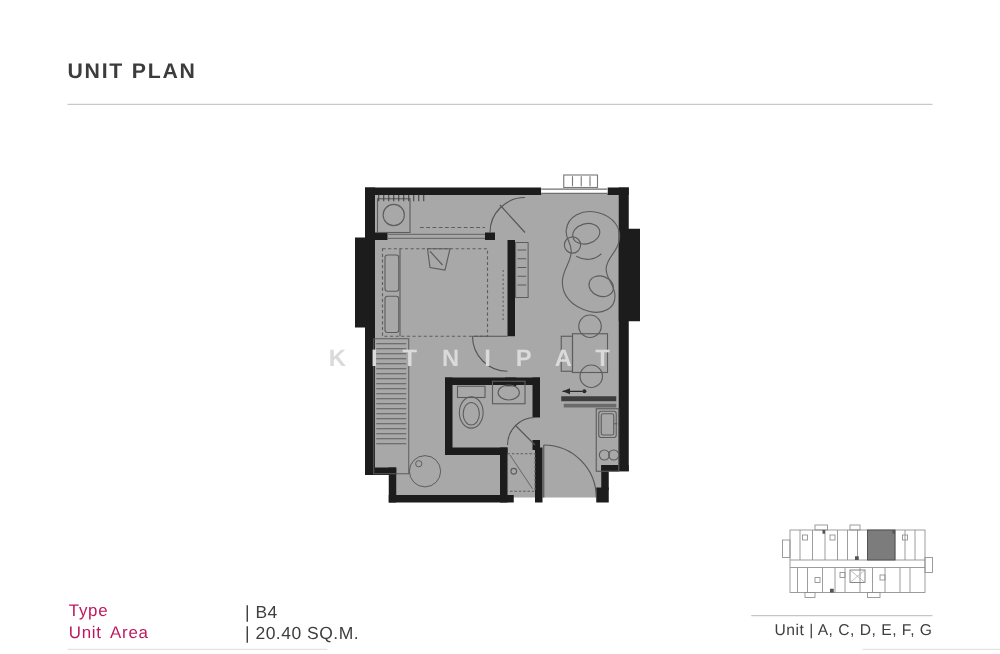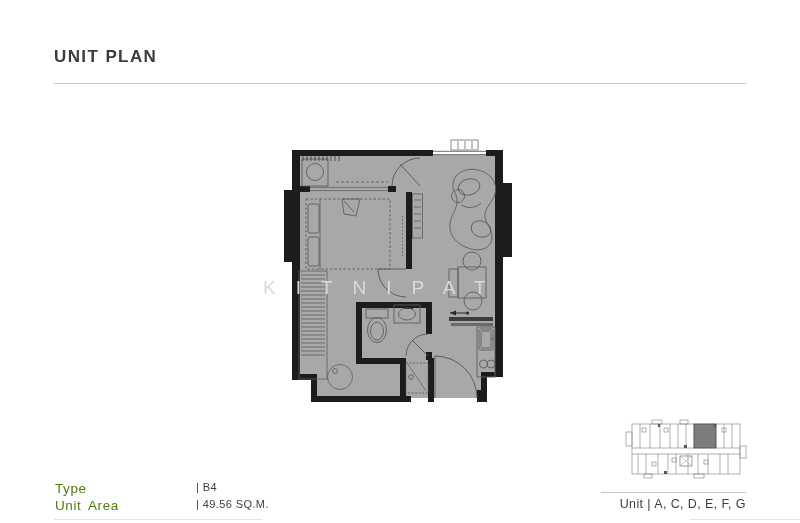--- a/index.html
+++ b/index.html
@@ -2,26 +2,26 @@
 <html><head>
 <meta charset="utf-8">
 <style>
   html,body{margin:0;padding:0;background:#ffffff;}
   #page{position:relative;width:800px;height:523px;background:#ffffff;overflow:hidden;
         font-family:"Liberation Sans", sans-serif;color:#3d3d3d;}
   .abs{position:absolute;}
   .h-title{left:54px;top:47px;font-size:17px;font-weight:bold;letter-spacing:1.4px;color:#3c3c3c;}
   .h-type{right:54px;top:47px;font-size:17px;font-weight:bold;letter-spacing:1px;color:#3c3c3c;}
   .divider{left:54px;top:83px;width:692px;height:1px;background:#c9c9c9;}
-  .spec-label{left:55px;font-size:13.5px;letter-spacing:0.6px;color:#4d7c0f;word-spacing:3px;}
-  .spec-value{left:196px;font-size:11px;letter-spacing:0.4px;color:#3e3e3e;}
+  .spec-label{left:55px;font-size:13.5px;letter-spacing:0.6px;color:#be185d;word-spacing:3px;}
+  .spec-value{left:196px;font-size:14px;letter-spacing:0.4px;color:#3e3e3e;}
   .row1{top:481px;} .row2{top:498px;}
   .tower{right:54px;top:497px;font-size:12.5px;letter-spacing:0.4px;color:#3e3e3e;}
   .key-divider{left:601px;top:492px;width:145px;height:1px;background:#c6c6c6;}
-  .wm{color:#dadada;font-size:19px;font-weight:400;z-index:3;white-space:nowrap;}
+  .wm{color:#dadada;font-size:19px;font-weight:700;z-index:3;white-space:nowrap;}
   .wm1{left:263px;top:277px;letter-spacing:20px;}
   .wm2{left:114px;top:302px;letter-spacing:24px;}
   .edge{height:1px;background:#e3e3e3;}
   svg{display:block;}
 </style>
 </head>
 <body>
 
 <div id="page">
 
@@ -154,21 +154,21 @@
       <path d="M435,356 L435,398"></path>
       <path d="M435,356 A42,42 0 0 1 477,398"></path>
     </g>
   </svg>
 
   <div class="abs wm wm1">KITNIPAT</div>
 
   <div class="abs spec-label row1">Type</div>
   <div class="abs spec-value row1">| B4</div>
   <div class="abs spec-label row2">Unit Area</div>
-  <div class="abs spec-value row2">| 49.56 SQ.M.</div>
+  <div class="abs spec-value row2">| 20.40 SQ.M.</div>
 
   <svg class="abs" style="left:624px;top:416px;" width="124" height="70" viewBox="0 0 124 70">
     <g stroke="#8f8f8f" stroke-width="0.7" fill="none">
       <rect x="8" y="8" width="108" height="50"></rect>
       <rect x="2" y="16" width="6" height="14"></rect>
       <rect x="116" y="30" width="6" height="12"></rect>
       <rect x="28" y="4" width="10" height="4"></rect>
       <rect x="56" y="4" width="8" height="4"></rect>
       <rect x="20" y="58" width="8" height="4"></rect>
       <rect x="70" y="58" width="10" height="4"></rect>

